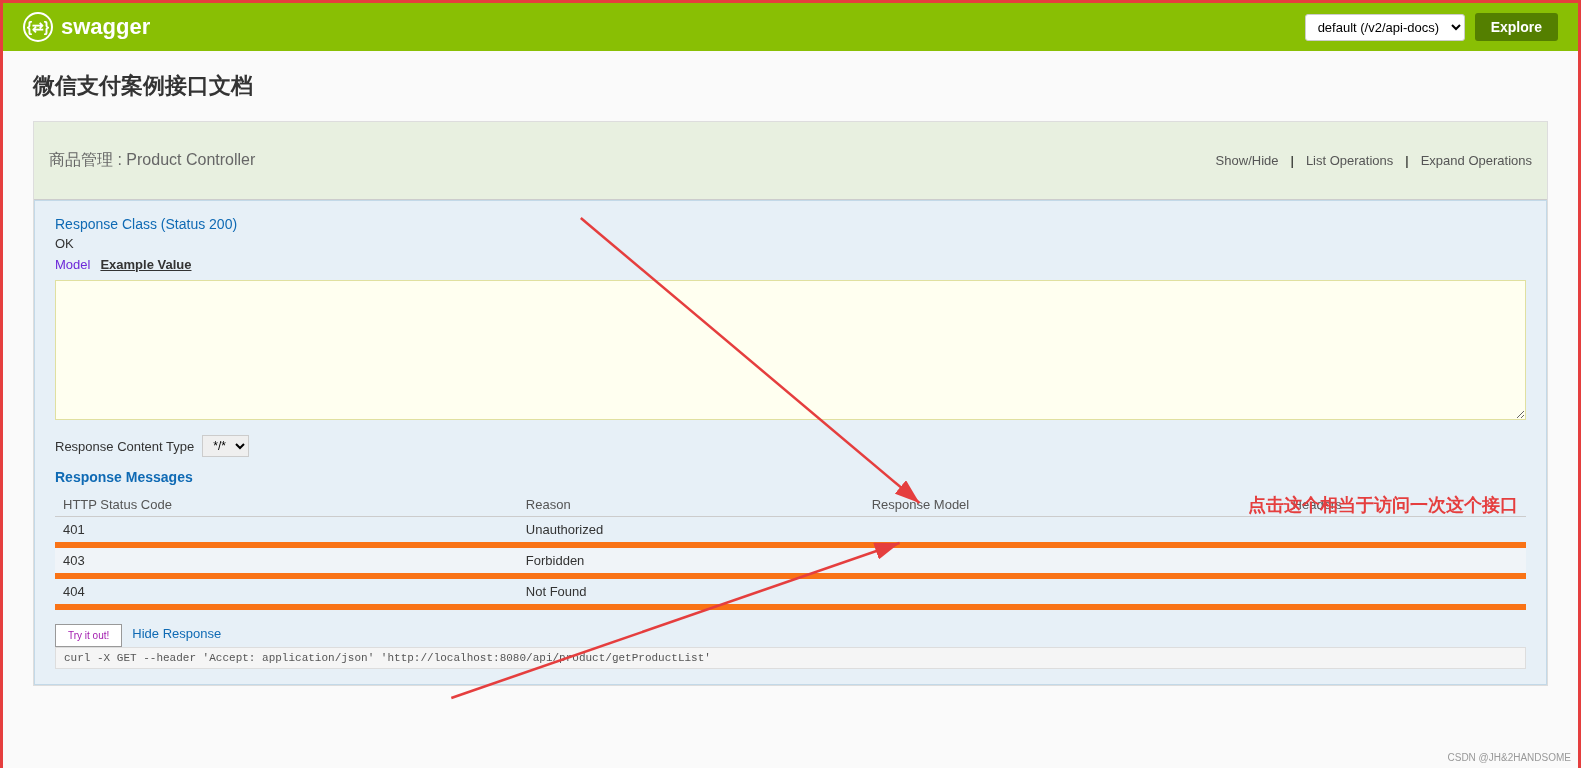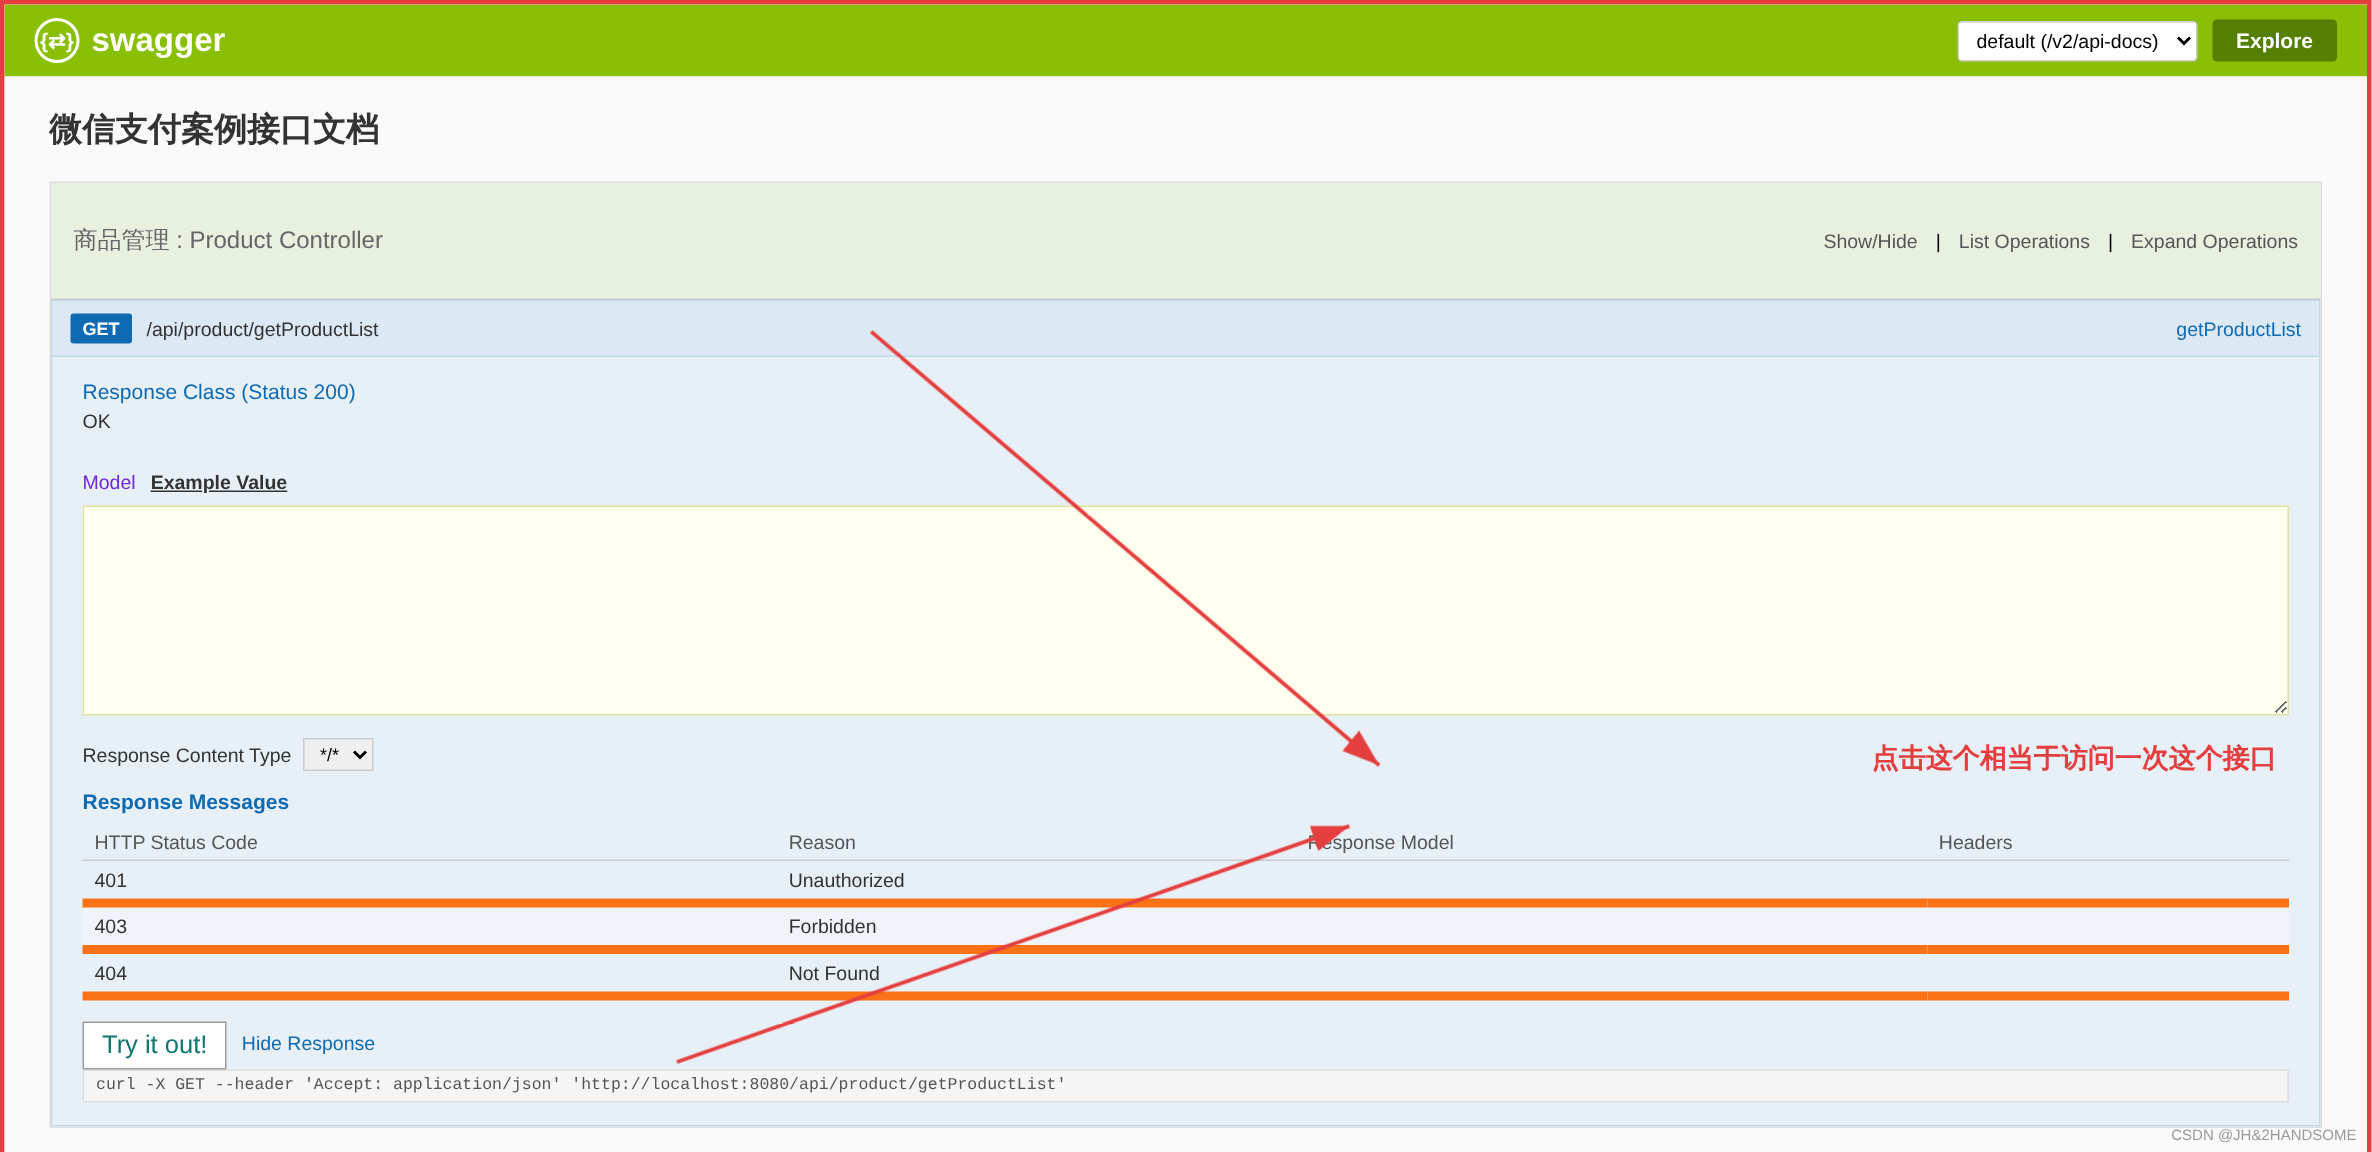--- a/index.html
+++ b/index.html
@@ -149,21 +149,21 @@
       padding: 15px 20px;
       background: #e7f0f7;
     }
     .response-class-title {
       color: #0f6ab4;
       font-size: 14px;
       margin-bottom: 4px;
     }
     .response-class-text {
       color: #333;
-      margin-bottom: 26px;
+      margin-bottom: 6px;
       font-size: 13px;
     }
     .model-tabs {
       display: flex;
       gap: 10px;
       margin-bottom: 8px;
       font-size: 13px;
     }
     .model-tab {
       color: #6d28d9;
@@ -229,23 +229,23 @@
     }
     .response-table tr:nth-child(even) td {
       background: #f0f4f8;
     }
 
     
     .try-it-out-btn {
       background: white;
       border: 1px solid #999;
       padding: 5px 12px;
-      font-size: 17px;
-      cursor: pointer;
-      color: #0f766e;
+      font-size: 10px;
+      cursor: pointer;
+      color: #a21caf;
       margin-top: 4px;
     }
     .hide-response-link {
       color: #0f6ab4;
       font-size: 13px;
       cursor: pointer;
       text-decoration: none;
       margin-left: 10px;
     }
 
@@ -331,27 +331,20 @@
         <div class="controller-actions">
           <a>Show/Hide</a>
           <span>|</span>
           <a>List Operations</a>
           <span>|</span>
           <a>Expand Operations</a>
         </div>
       </div>
 
       <div class="endpoint">
-        <div class="endpoint-header">
-          <div class="endpoint-header-left">
-            <span class="method-badge">GET</span>
-            <span class="endpoint-path">/api/product/getProductList</span>
-          </div>
-          <a class="endpoint-name">getProductList</a>
-        </div>
 
         <div class="endpoint-body">
           <div class="response-class-title">Response Class (Status 200)</div>
           <div class="response-class-text">OK</div>
 
           <div class="model-tabs">
             <span class="model-tab">Model</span>
             <span class="model-tab active">Example Value</span>
           </div>
 

